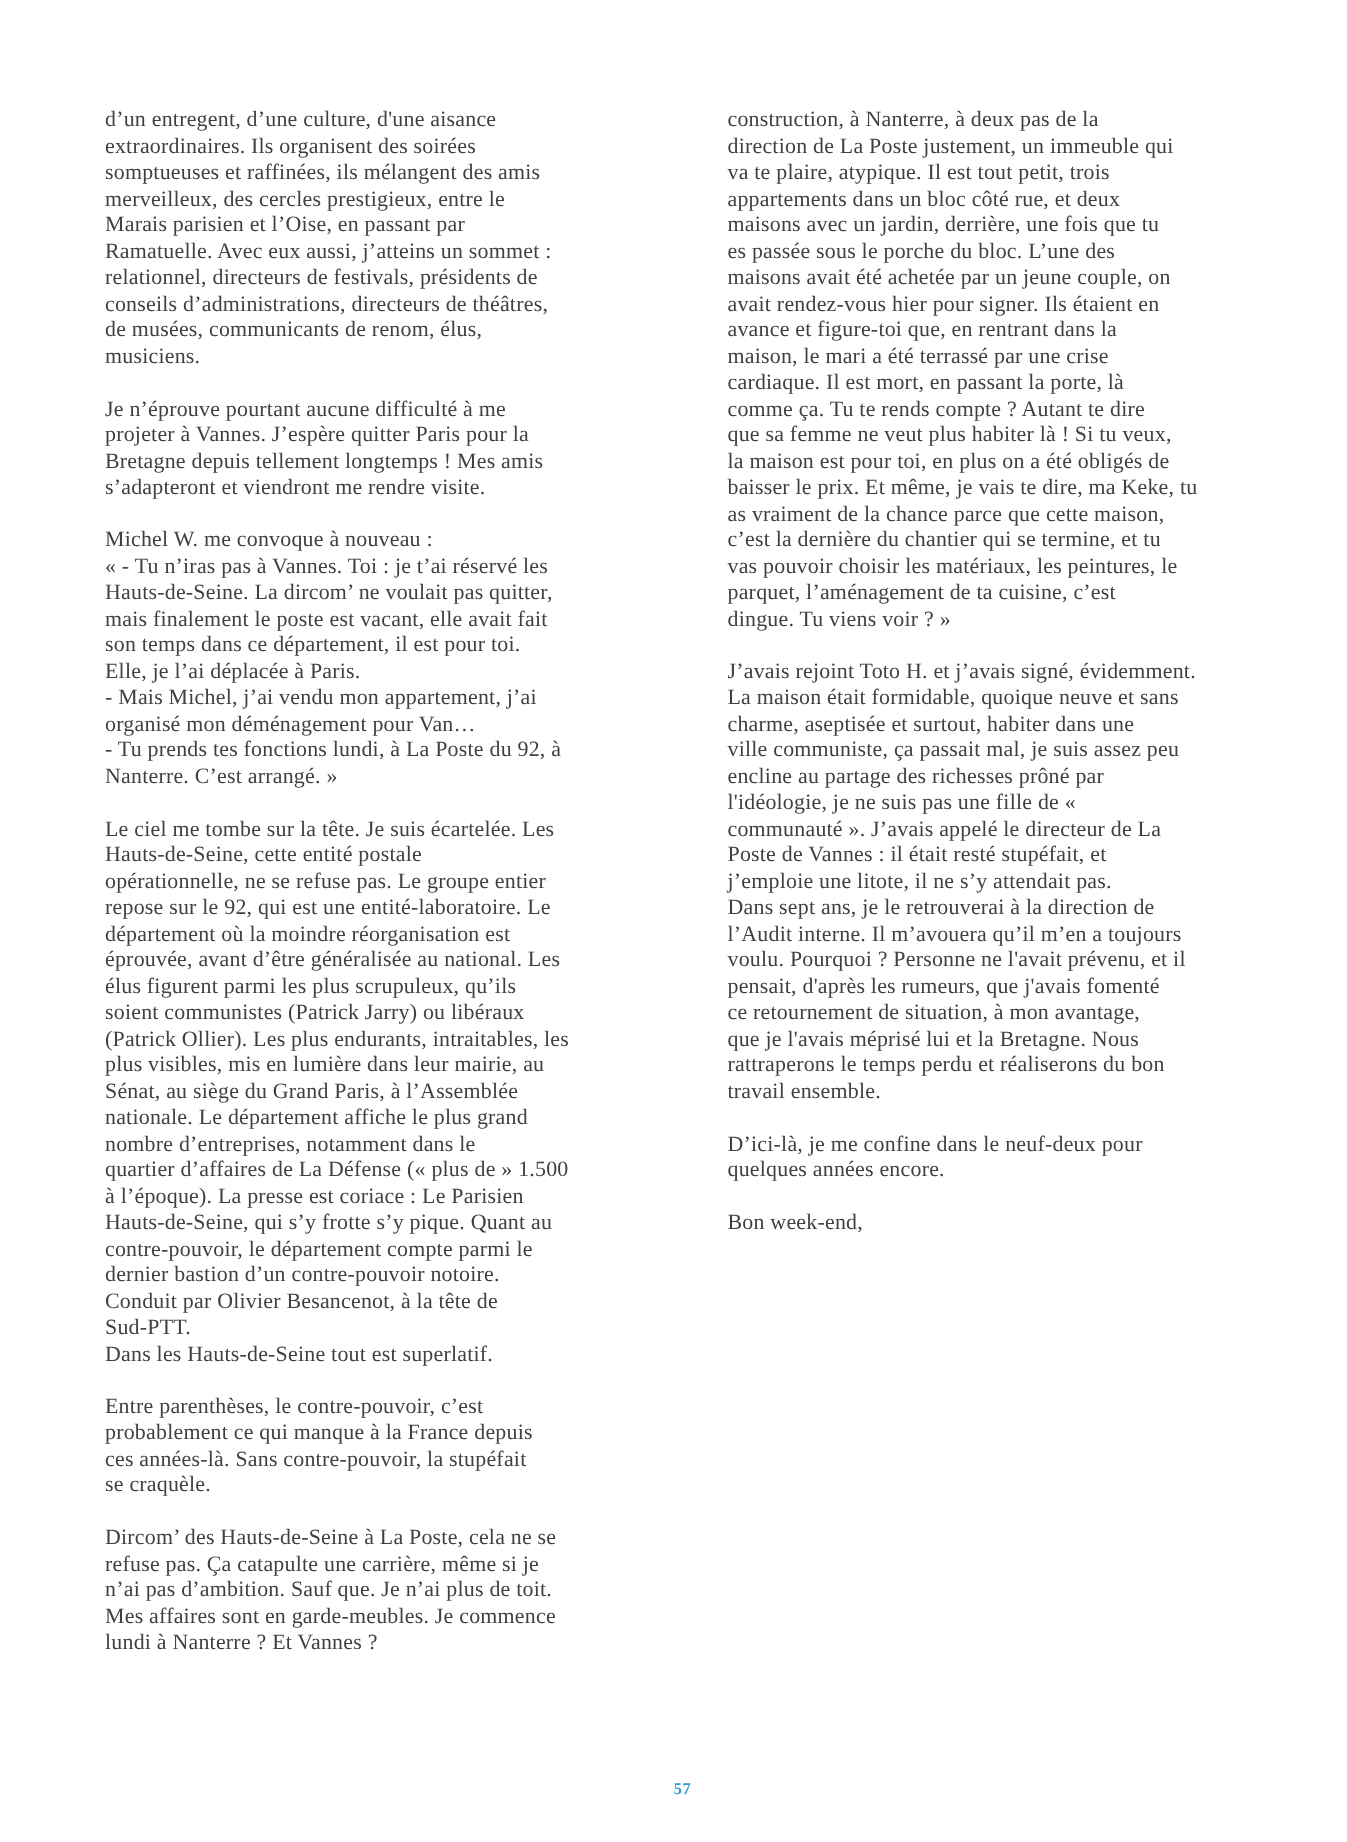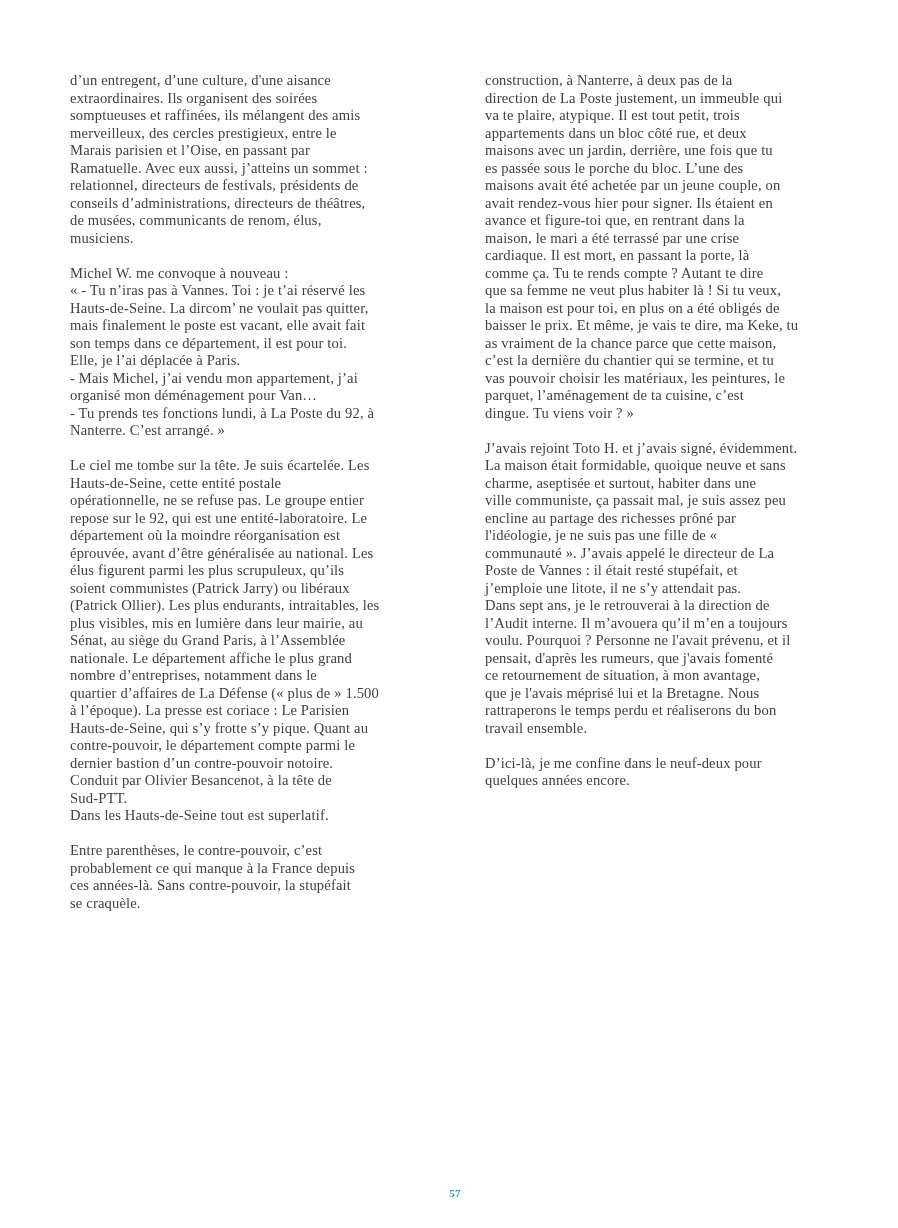--- a/index.html
+++ b/index.html
@@ -51,20 +51,24 @@
       <p class="para">d’un entregent, d’une culture, d'une aisance
 extraordinaires. Ils organisent des soirées
 somptueuses et raffinées, ils mélangent des amis
 merveilleux, des cercles prestigieux, entre le
 Marais parisien et l’Oise, en passant par
 Ramatuelle. Avec eux aussi, j’atteins un sommet :
 relationnel, directeurs de festivals, présidents de
 conseils d’administrations, directeurs de théâtres,
 de musées, communicants de renom, élus,
 musiciens.</p>
+      <p class="para">Je n’éprouve pourtant aucune difficulté à me
+projeter à Vannes. J’espère quitter Paris pour la
+Bretagne depuis tellement longtemps ! Mes amis
+s’adapteront et viendront me rendre visite.</p>
       <p class="para">Michel W. me convoque à nouveau :
 « - Tu n’iras pas à Vannes. Toi : je t’ai réservé les
 Hauts-de-Seine. La dircom’ ne voulait pas quitter,
 mais finalement le poste est vacant, elle avait fait
 son temps dans ce département, il est pour toi.
 Elle, je l’ai déplacée à Paris.
 - Mais Michel, j’ai vendu mon appartement, j’ai
 organisé mon déménagement pour Van…
 - Tu prends tes fonctions lundi, à La Poste du 92, à
 Nanterre. C’est arrangé. »</p>
@@ -86,20 +90,25 @@
 Hauts-de-Seine, qui s’y frotte s’y pique. Quant au
 contre-pouvoir, le département compte parmi le
 dernier bastion d’un contre-pouvoir notoire.
 Conduit par Olivier Besancenot, à la tête de
 Sud-PTT.
 Dans les Hauts-de-Seine tout est superlatif.</p>
       <p class="para">Entre parenthèses, le contre-pouvoir, c’est
 probablement ce qui manque à la France depuis
 ces années-là. Sans contre-pouvoir, la stupéfait
 se craquèle.</p>
+      <p class="para">Dircom’ des Hauts-de-Seine à La Poste, cela ne se
+refuse pas. Ça catapulte une carrière, même si je
+n’ai pas d’ambition. Sauf que. Je n’ai plus de toit.
+Mes affaires sont en garde-meubles. Je commence
+lundi à Nanterre ? Et Vannes ?</p>
     </div>
   <div class="col col-right">
       <p class="para">construction, à Nanterre, à deux pas de la
 direction de La Poste justement, un immeuble qui
 va te plaire, atypique. Il est tout petit, trois
 appartements dans un bloc côté rue, et deux
 maisons avec un jardin, derrière, une fois que tu
 es passée sous le porche du bloc. L’une des
 maisons avait été achetée par un jeune couple, on
 avait rendez-vous hier pour signer. Ils étaient en
@@ -127,15 +136,16 @@
 Dans sept ans, je le retrouverai à la direction de
 l’Audit interne. Il m’avouera qu’il m’en a toujours
 voulu. Pourquoi ? Personne ne l'avait prévenu, et il
 pensait, d'après les rumeurs, que j'avais fomenté
 ce retournement de situation, à mon avantage,
 que je l'avais méprisé lui et la Bretagne. Nous
 rattraperons le temps perdu et réaliserons du bon
 travail ensemble.</p>
       <p class="para">D’ici-là, je me confine dans le neuf-deux pour
 quelques années encore.</p>
+      <p class="para">Bon week-end,</p>
     </div>
   <div class="page-number">57</div>
 </div>
 
 </body></html>

